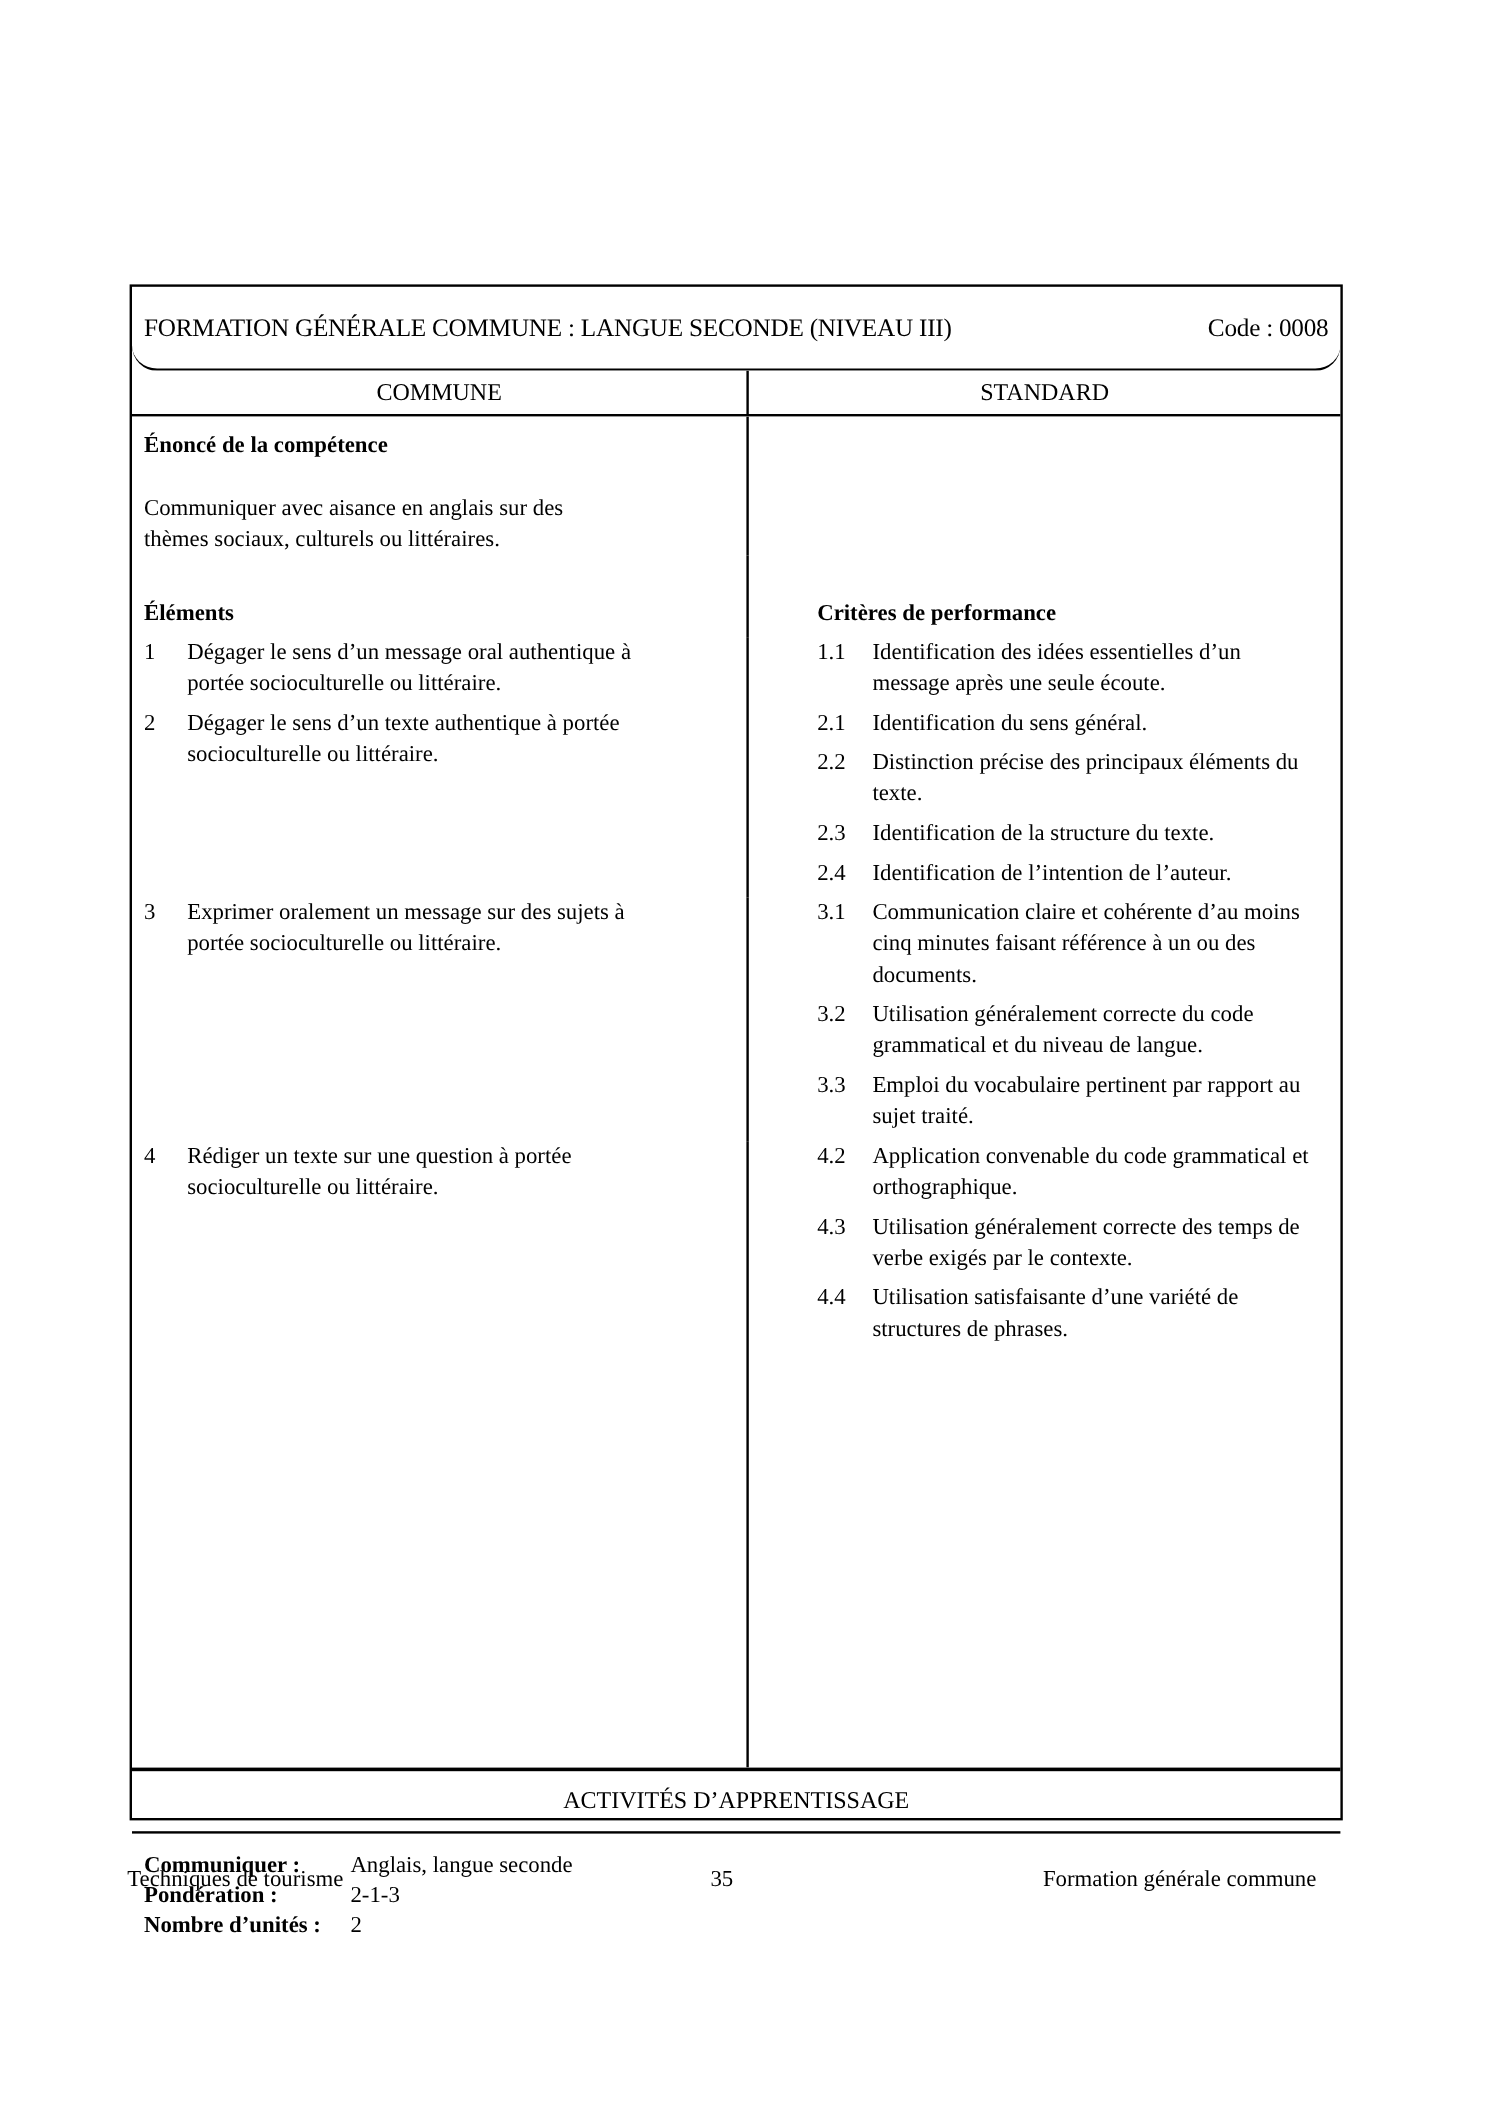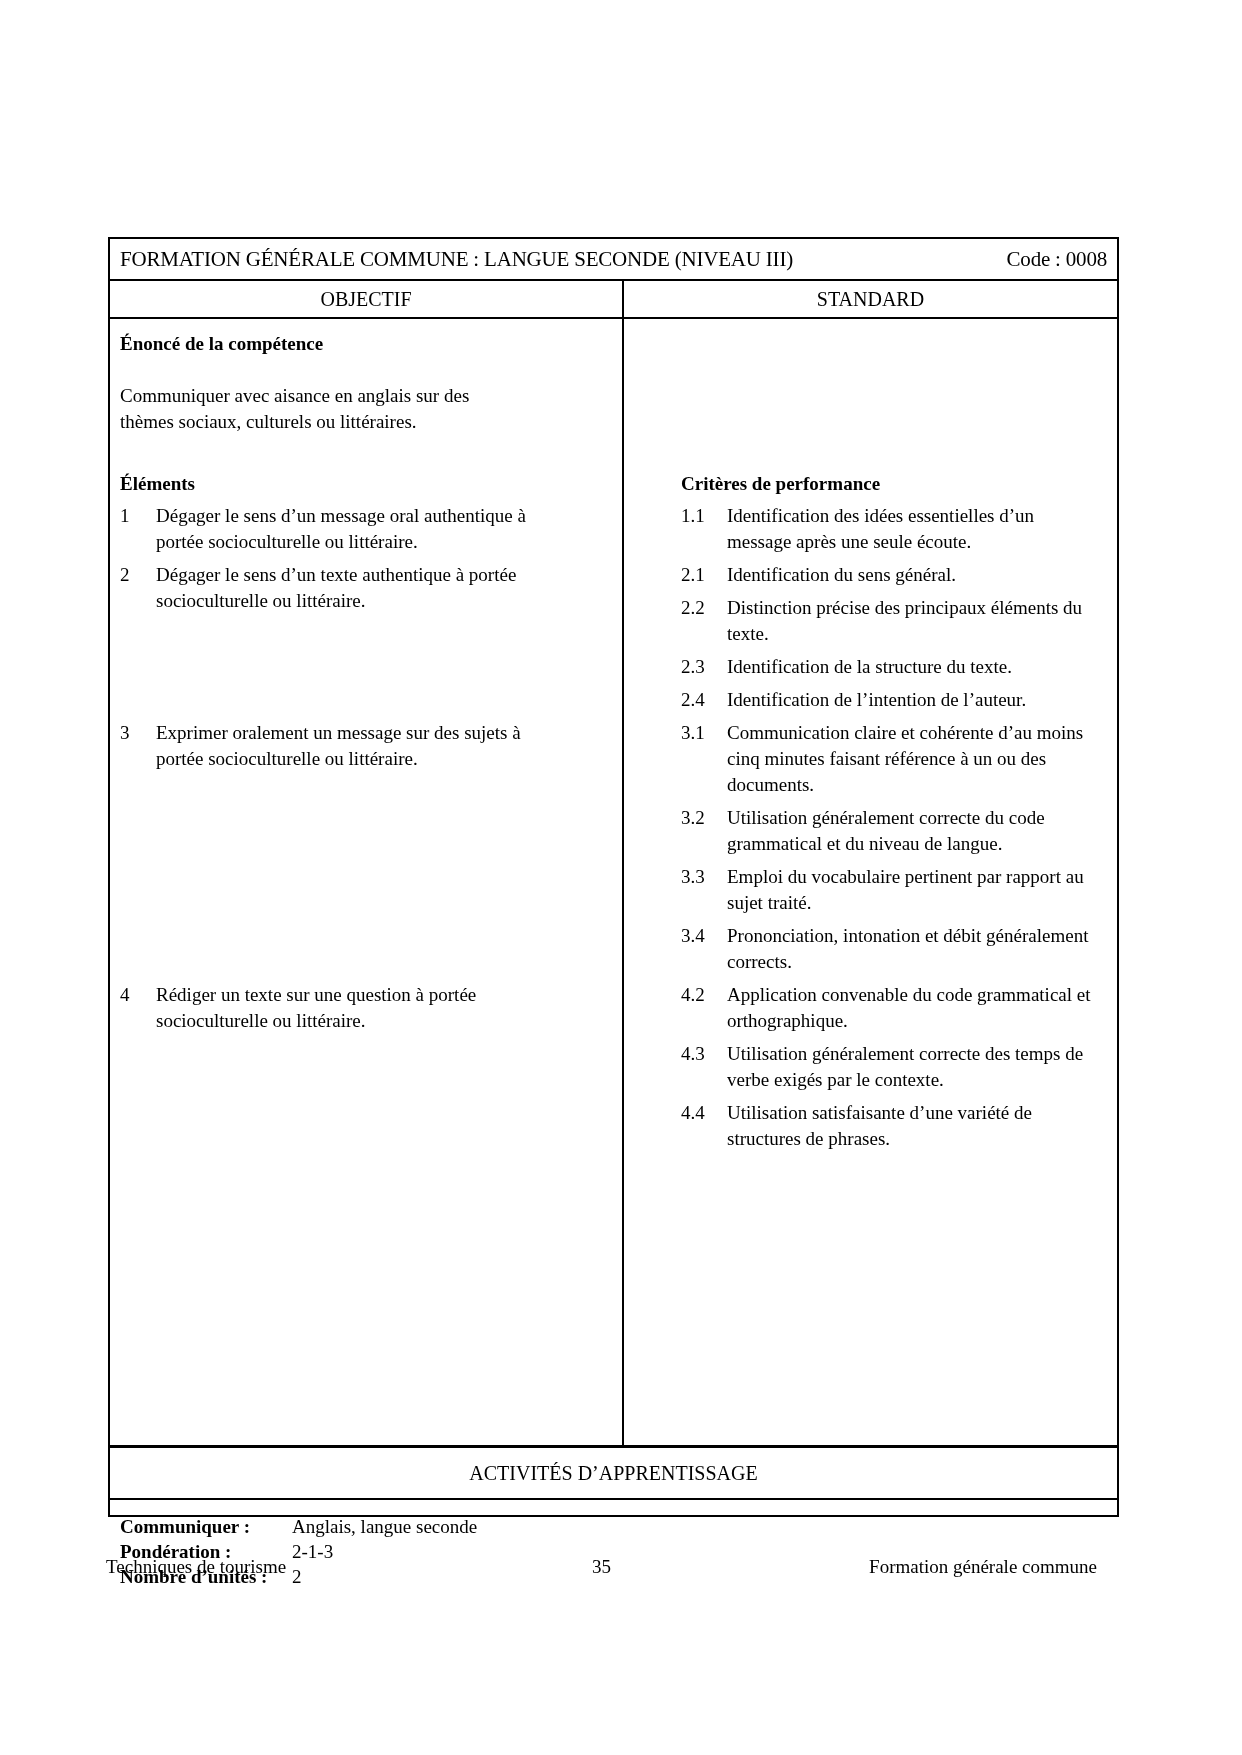--- a/index.html
+++ b/index.html
@@ -19,22 +19,22 @@
     border:2px solid #000;
     display:flex;flex-direction:column;
     box-sizing:content-box;
   }
 
   
   .title-row{
     height:40px;flex:none;
     border-bottom:2px solid #000;
     display:flex;align-items:center;justify-content:space-between;
-    padding:0 10px;
-    font-size:21px;letter-spacing:-0.2px;
+    padding:14px 10px;
+    font-size:21px;letter-spacing:-0.2px;border-radius:21px;
   }
 
   
   .colhead-row{
     height:36px;flex:none;
     border-bottom:2px solid #000;
     display:flex;
     font-size:20px;
   }
   .colhead-row .ch{
@@ -110,21 +110,21 @@
 <div class="page">
 
   <div class="doc-table">
 
     <div class="title-row">
       <span>FORMATION GÉNÉRALE COMMUNE : LANGUE SECONDE (NIVEAU III)</span>
       <span>Code : 0008</span>
     </div>
 
     <div class="colhead-row">
-      <div class="ch left">OBJECTIF</div>
+      <div class="ch left">COMMUNE</div>
       <div class="ch right">STANDARD</div>
     </div>
 
     <div class="tbody">
 
       <div class="brow intro-row">
         <div class="cell-l">
           <div class="section-heading">Énoncé de la compétence</div>
           <div class="enonce-text">Communiquer avec aisance en anglais sur des thèmes sociaux, culturels ou littéraires.</div>
         </div>
@@ -194,24 +194,20 @@
             <span class="num">3.1</span>
             <span class="txt">Communication claire et cohérente d’au moins cinq minutes faisant référence à un ou des documents.</span>
           </div>
           <div class="item">
             <span class="num">3.2</span>
             <span class="txt">Utilisation généralement correcte du code grammatical et du niveau de langue.</span>
           </div>
           <div class="item">
             <span class="num">3.3</span>
             <span class="txt">Emploi du vocabulaire pertinent par rapport au sujet traité.</span>
-          </div>
-          <div class="item">
-            <span class="num">3.4</span>
-            <span class="txt">Prononciation, intonation et débit généralement corrects.</span>
           </div>
         </div>
       </div>
 
       <div class="brow grow">
         <div class="cell-l">
           <div class="item">
             <span class="num">4</span>
             <span class="txt">Rédiger un texte sur une question à portée socioculturelle ou littéraire.</span>
           </div>

